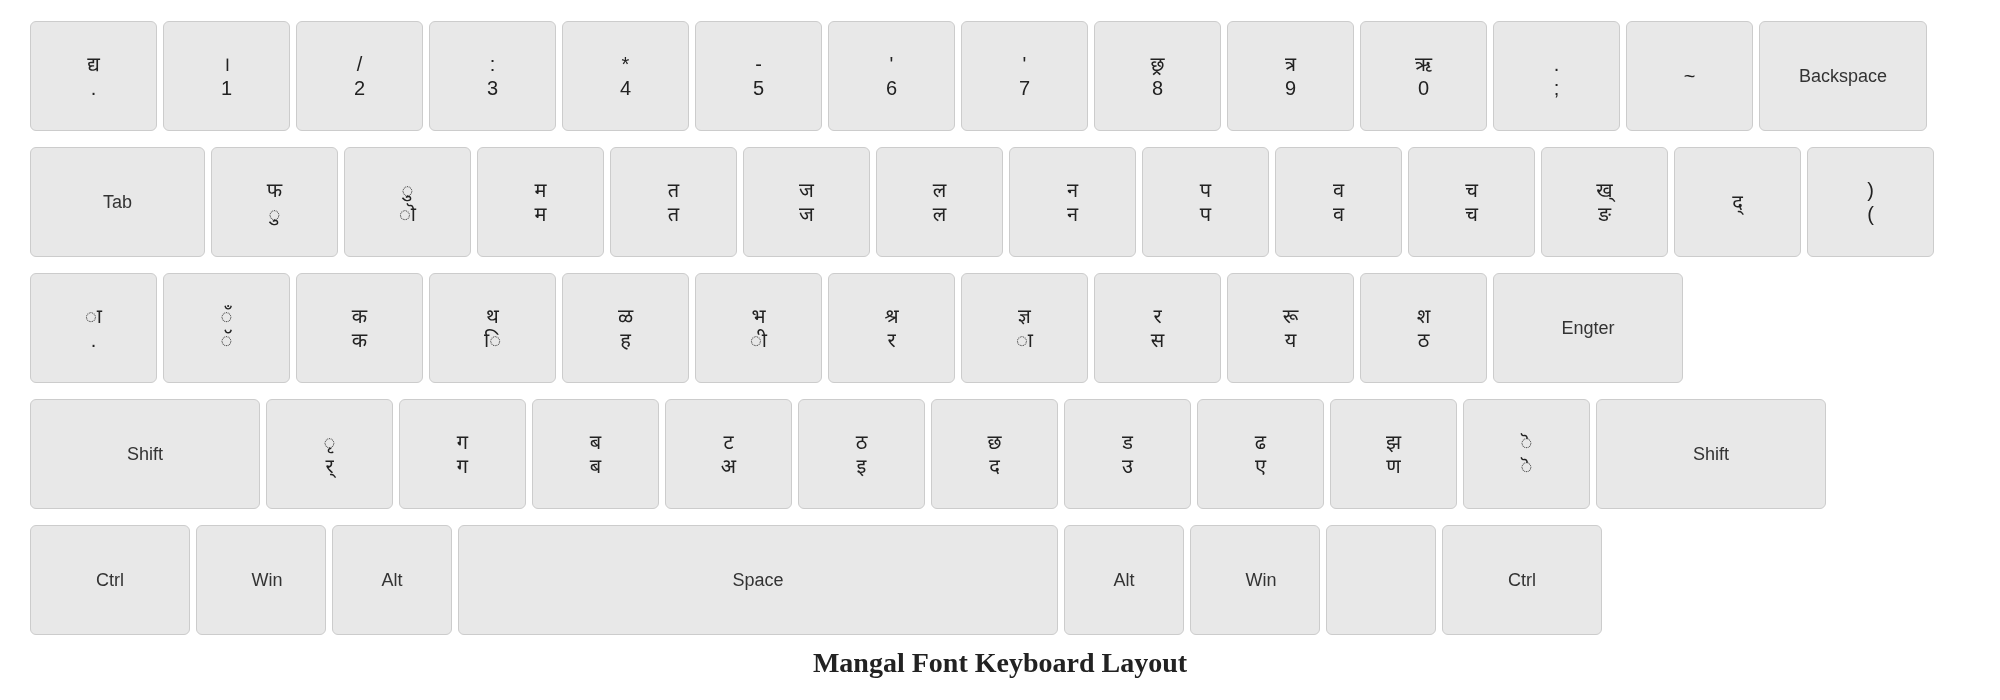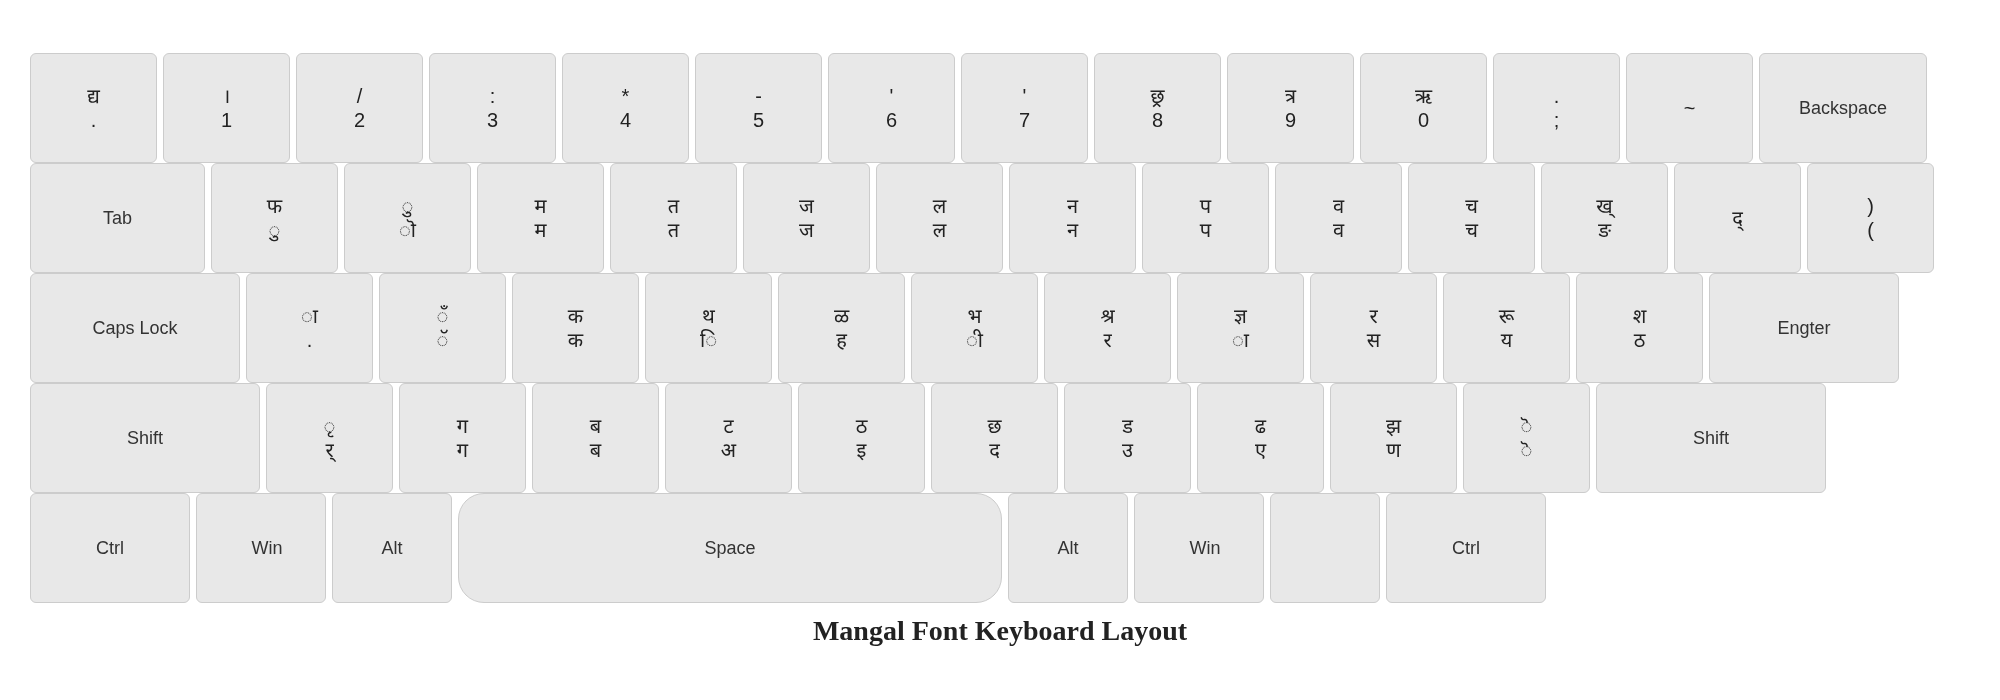--- a/index.html
+++ b/index.html
@@ -10,21 +10,21 @@
       flex-direction: column;
       align-items: center;
       justify-content: center;
       min-height: 700px;
       width: 2000px;
       padding: 20px;
     }
     .keyboard {
       display: flex;
       flex-direction: column;
-      gap: 0;
+      gap: 16px;
       width: 1940px;
     }
     .row {
       display: flex;
       gap: 6px;
       align-items: stretch;
     }
     .key {
       background: #e8e8e8;
       border: 1px solid #ccc;
@@ -68,21 +68,21 @@
     .w-std { width: 127px; }
     .w-backspace { width: 168px; }
     .w-tab { width: 175px; }
     .w-capslock { width: 210px; }
     .w-enter { width: 190px; }
     .w-shift { width: 230px; }
     .w-shift-r { width: 230px; }
     .w-ctrl { width: 160px; }
     .w-win { width: 130px; padding-left: 16px; }
     .w-alt { width: 120px; }
-    .w-space { width: 544px; border-radius: 26px; }
+    .w-space { width: 600px; }
     .w-fn { width: 110px; }
   </style>
 </head>
 <body>
 
 <div class="keyboard">
 <div class="row">
       <div class="key w-std">
         <div class="top">द्य</div>
         <div class="bottom">.</div>
@@ -188,23 +188,20 @@
       </div>
       <div class="key w-std">
         <div class="top">द्</div>
       </div>
       <div class="key w-std">
         <div class="top">)</div>
         <div class="bottom">(</div>
       </div>
     </div>
     <div class="row">
-      <div class="key w-capslock">
-        <span class="key-special">Caps Lock</span>
-      </div>
       <div class="key w-std">
         <div class="top">ा</div>
         <div class="bottom">.</div>
       </div>
       <div class="key w-std">
         <div class="top">ँ</div>
         <div class="bottom">ॅ</div>
       </div>
       <div class="key w-std">
         <div class="top">क</div>

